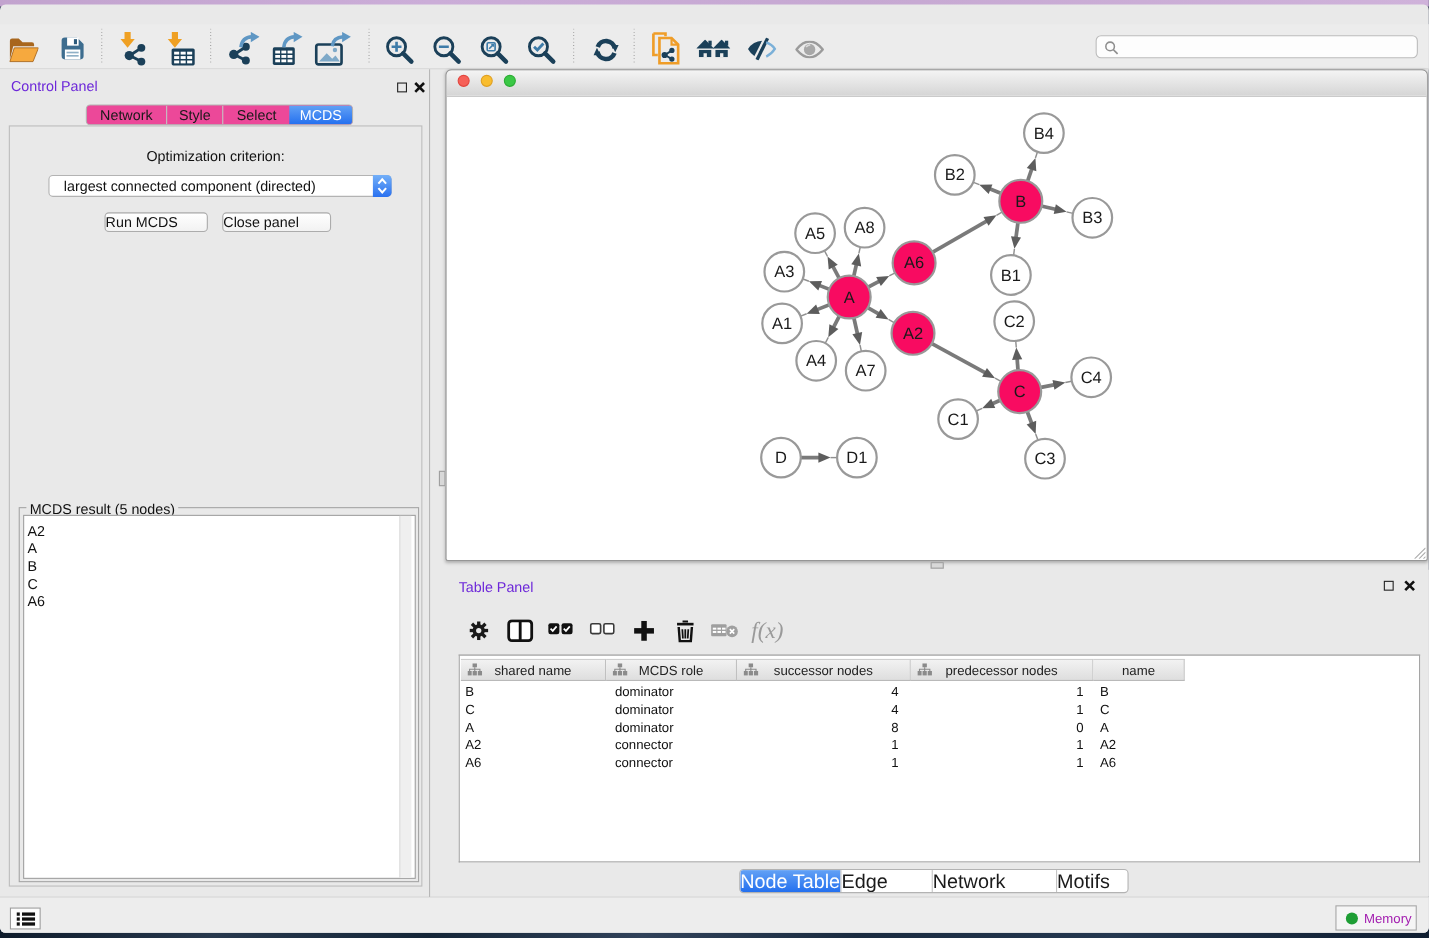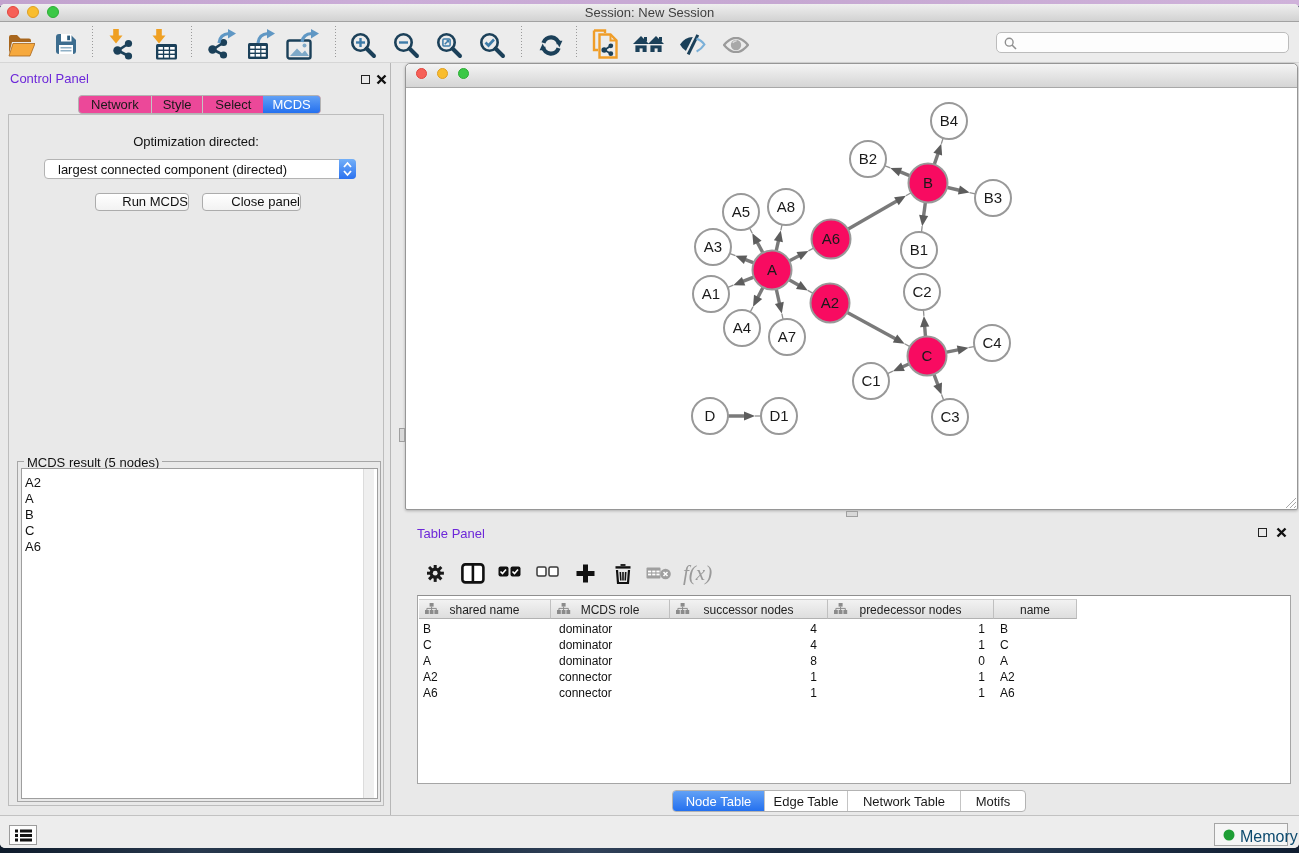--- a/index.html
+++ b/index.html
@@ -20,58 +20,52 @@
 .wbtn-sq{position:absolute;width:9px;height:9px;border:1.6px solid #222}
 .tabstrip{position:absolute;display:flex;background:#ec4899;border:1px solid #b3b3b3;border-radius:4px;overflow:hidden}
 .tabstrip .tab{font-size:13px;color:#1a1a1a;text-align:center;line-height:18px;border-left:1px solid #c4c4c4}
 .tabstrip .tab:first-child{border-left:none}
 .tabstrip .tab.sel{background:linear-gradient(#62a1f5,#2470ef);color:#fff;border-left:none}
 #cp-box{position:absolute;left:8px;top:51px;width:376px;height:692px;border:1px solid #bdbdbd;background:#e9e9e9}
 #optlabel{position:absolute;left:0;top:19px;width:100%;text-align:center;color:#111}
 #combo{position:absolute;left:35px;top:44px;width:312px;height:20px;background:#fff;border:1px solid #b3b3b3;border-radius:4px}
 #combo .txt{position:absolute;left:13px;top:2px;font-size:13px;color:#111}
 #combo .spin{position:absolute;right:-1px;top:-1px;width:17px;height:20px;border-radius:0 4px 4px 0;background:linear-gradient(#74b0f8,#2a71f0)}
-.pbtn{position:absolute;height:18px;background:linear-gradient(#ffffff,#f2f2f2);border:1px solid #acacac;border-radius:4px;text-align:right;font-size:13px;color:#111;line-height:16px}
+.pbtn{position:absolute;height:18px;background:linear-gradient(#ffffff,#f2f2f2);border:1px solid #acacac;border-radius:4px;text-align:left;font-size:13px;color:#111;line-height:16px}
 #mcds-group{position:absolute;left:8px;top:346px;width:364px;height:341px;border:1px solid #a6a6a6}
 #mcds-title{position:absolute;left:6px;top:-7px;background:#e9e9e9;padding:0 3px;font-size:13px;color:#111}
 #mcds-list{position:absolute;left:3px;top:6px;width:357px;height:331px;background:#fff;border:1px solid #9e9e9e}
 #mcds-list .sb{position:absolute;right:3px;top:0;width:11px;height:100%;background:#efefef;border-left:1px solid #dcdcdc}
 #mcds-list .it{position:absolute;left:3px;font-size:13px;color:#111}
 
 #netwin{position:absolute;left:405px;top:59px;width:893px;height:447px;background:#fff;border:1px solid #969696;border-radius:5px 5px 2px 2px;box-shadow:0 1px 3px rgba(0,0,0,.25)}
 #nw-title{position:absolute;left:0;top:0;width:100%;height:24px;background:linear-gradient(#f4f4f4,#d5d5d5);border-bottom:1px solid #a8a8a8;border-radius:5px 5px 0 0}
 #nw-title .t{position:absolute;top:5px;width:100%;text-align:center;font-size:13px;color:#333}
 .tl2{position:absolute;top:4px;width:11px;height:11px;border-radius:50%}
 
 #tpanel{position:absolute;left:392px;top:514px;width:907px;height:297px;background:#e9e9e9}
 #tp-head{position:absolute;left:25px;top:8px;font-size:13px;color:#6d28d9}
 #tbl{position:absolute;left:25px;top:77px;width:874px;height:189px;background:#fff;border:1px solid #a5a5a5;border-top:1px solid #8f8f8f}
 .th{position:absolute;top:3px;height:20px;background:linear-gradient(#f2f2f2,#dedede);border-right:1px solid #c0c0c0;border-bottom:1px solid #b2b2b2;border-top:1px solid #cfcfcf}
 .th .lbl{position:absolute;top:3px;width:100%;text-align:center;font-size:12px;color:#222}
 .td{position:absolute;font-size:12px;color:#111}
 .bottabs{position:absolute;display:flex;background:#fff;border:1px solid #b3b3b3;border-radius:4px;overflow:hidden}
-.bottabs .tab{font-size:13px;color:#1a1a1a;text-align:center;line-height:21px;border-left:1px solid #c4c4c4}
+.bottabs .tab{font-size:18px;color:#1a1a1a;line-height:21px;border-left:1px solid #c4c4c4}
 .bottabs .tab:first-child{border-left:none}
 .bottabs .tab.sel{background:linear-gradient(#62a1f5,#2470ef);color:#fff;border-left:none}
 
 #statusbar{position:absolute;left:0;top:811px;width:1299px;height:33px;background:#ededed;border-top:1px solid #c2c2c2;border-radius:0 0 5px 5px}
 #listbtn{position:absolute;left:9px;top:9px;width:28px;height:20px;background:#fdfdfd;border:1px solid #9c9c9c}
-#membtn{position:absolute;left:1214px;top:7px;width:74px;height:23px;background:#f5f5f5;border:1px solid #a5a5a5;font-size:16px;color:#0c4a6e}
+#membtn{position:absolute;left:1214px;top:7px;width:74px;height:23px;background:#f5f5f5;border:1px solid #a5a5a5;font-size:12px;color:#a21caf}
 .handle{position:absolute;background:#d8d8d8;border:1px solid #9f9f9f}
 </style></head>
 <body>
 <div id="wallp-top"></div>
 <div id="wallp-bot"></div>
 <div id="mainwin">
-<div id="titlebar">
- <div class="tl" style="left:7px;background:#f66058;border:0.5px solid #e2463e"></div>
- <div class="tl" style="left:27px;background:#f9bd2e;border:0.5px solid #dfa023"></div>
- <div class="tl" style="left:47px;background:#3bc846;border:0.5px solid #2dad35"></div>
- <div class="t">Session: New Session</div>
-</div>
 <div id="toolbar">
       <svg class="abs" style="left:7px;top:10px" width="28" height="26" viewBox="0 0 28 26">
         <path d="M2 22 L2 5 Q2 3 4 3 L10 3 L13.5 6.5 L22 6.5 Q24 6.5 24 8.5 L24 10 L5 10 Z" fill="#a8661d"></path>
         <path d="M6 11.5 L28 11.5 L23 24 L2 24 Z" fill="#f6a93e" stroke="#a8661d" stroke-width="0.8"></path>
       </svg>
       <svg class="abs" style="left:54px;top:10px" width="24" height="24" viewBox="0 0 24 24">
         <path d="M2 5 Q2 2 5 2 L16 2 L22 8 L22 19 Q22 22 19 22 L5 22 Q2 22 2 19 Z" fill="#3d6d8f"></path>
         <rect x="7" y="2" width="10.5" height="7.5" fill="#fff"></rect>
         <rect x="13.2" y="3.6" width="2.8" height="4.6" fill="#2d5b7c"></rect>
         <rect x="5" y="13" width="14" height="9" fill="#fff"></rect>
@@ -216,21 +210,21 @@
       <svg class="abs" style="left:376px;top:11px" width="11" height="11" viewBox="0 0 11 11">
         <path d="M1.5 1.5 L9.5 9.5 M9.5 1.5 L1.5 9.5" stroke="#111" stroke-width="2.4"></path>
       </svg>
       <div class="tabstrip" style="left:78px;top:32px;width:243px;height:19px">
         <div class="tab" style="width:72px">Network</div>
         <div class="tab" style="width:52px">Style</div>
         <div class="tab" style="width:61px">Select</div>
         <div class="tab sel" style="width:57px">MCDS</div>
       </div>
       <div id="cp-box">
-        <div id="optlabel">Optimization directed:</div>
+        <div id="optlabel">Optimization criterion:</div>
         <div id="combo">
           <span class="txt">largest connected component (directed)</span>
           <span class="spin">
             <svg width="17" height="20" viewBox="0 0 17 20" style="position:absolute;left:0;top:0">
               <path d="M5 8 L8.5 4 L12 8" fill="none" stroke="#fff" stroke-width="1.8"></path>
               <path d="M5 12 L8.5 16 L12 12" fill="none" stroke="#fff" stroke-width="1.8"></path>
             </svg>
           </span>
         </div>
         <div class="pbtn" style="left:86px;top:78px;width:94px">Run MCDS</div>

